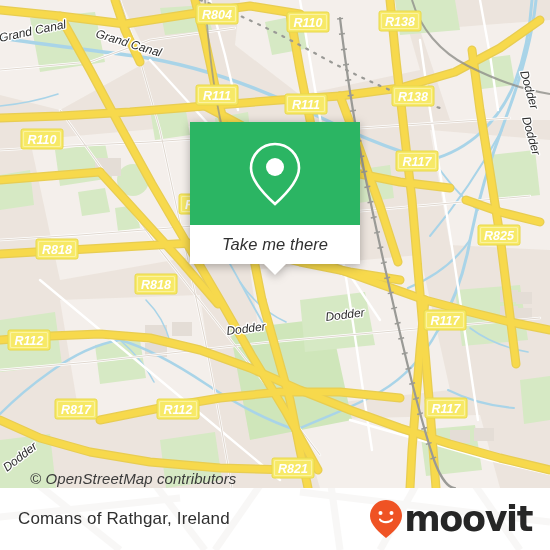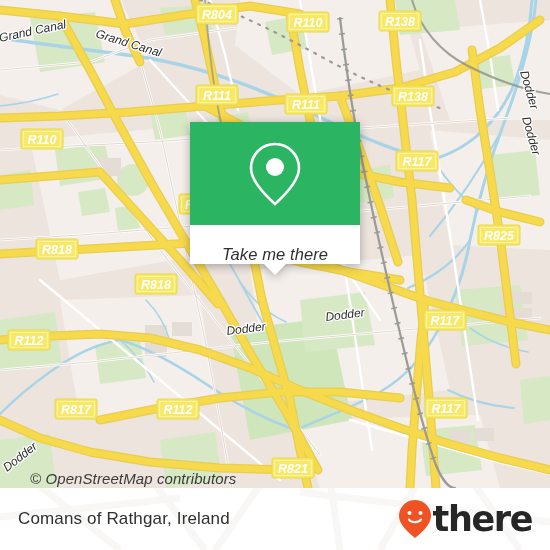--- a/index.html
+++ b/index.html
@@ -65,21 +65,21 @@
     background: #2bb563;
     height: 103px;
     display: flex;
     align-items: center;
     justify-content: center;
   }
   #popup-white {
     background: #ffffff;
     height: 39px;
     display: flex;
-    align-items: flex-end;
+    align-items: center;
     justify-content: center;
     position: relative;
   }
   #popup-label {
     font-size: 16.5px;
     color: #303030;
     letter-spacing: 0.1px;
   }
   #popup-tail {
     position: absolute;
@@ -469,17 +469,17 @@
       </g>
     </svg>
     <div id="footer-title">Comans of Rathgar, Ireland</div>
     <div id="brand">
       <svg width="34" height="40" viewBox="0 0 34 40" xmlns="http://www.w3.org/2000/svg">
         <path d="M17 1 C8.2 1 1 8.2 1 17 C1 25.6 11 34.5 17 39 C23 34.5 33 25.6 33 17 C33 8.2 25.8 1 17 1 Z" fill="#ef5324"></path>
         <circle cx="11.5" cy="14" r="2.0" fill="#ffffff"></circle>
         <circle cx="22.5" cy="14" r="2.0" fill="#ffffff"></circle>
         <path d="M11 20.5 C13 24 21 24 23 20.5" stroke="#ffffff" stroke-width="2.1" fill="none" stroke-linecap="round"></path>
       </svg>
-      <span id="brand-wordmark">there</span>
+      <span id="brand-wordmark">moovit</span>
     </div>
   </div>
 
 </div>
 
 </body></html>

